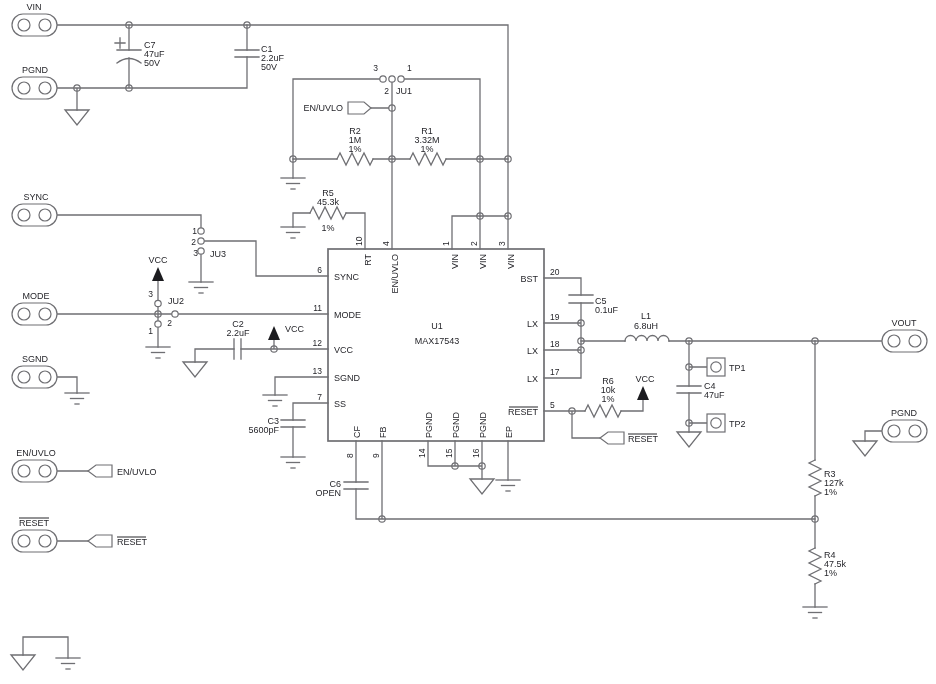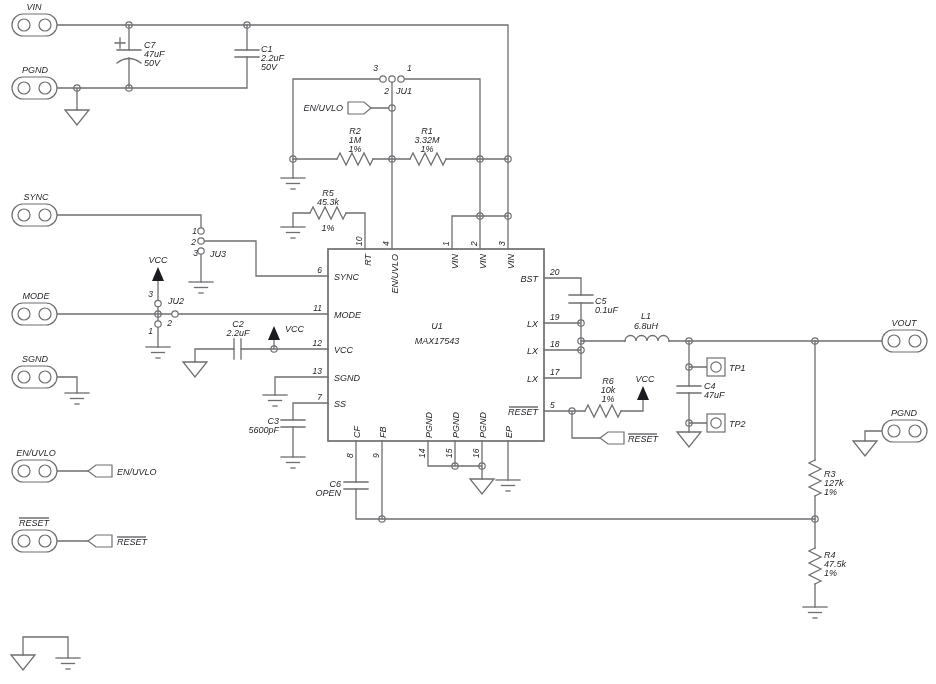--- a/index.html
+++ b/index.html
@@ -1,16 +1,16 @@
 <!DOCTYPE html>
 <html><head>
 <meta charset="utf-8">
 <style>
   html,body{margin:0;padding:0;background:#ffffff;}
-  #stage{position:relative;width:936px;height:684px;background:#ffffff;overflow:hidden;font-style:italic;}
+  #stage{position:relative;width:936px;height:684px;background:#ffffff;overflow:hidden;}
   svg text{font-family:"Liberation Sans","DejaVu Sans",sans-serif;font-size:9px;fill:#26262b;}
   svg text.s85{font-size:8.5px;}
   .w{stroke:#6f6f73;stroke-width:1.3;fill:none;stroke-linecap:square;}
   .ic{stroke:#6f6f73;stroke-width:1.7;fill:none;}
   .pad{stroke:#6f6f73;stroke-width:1.2;fill:#ffffff;}
   .jx{stroke:#6f6f73;stroke-width:1.2;fill:none;}
   .jpin{stroke:#6f6f73;stroke-width:1.2;fill:#ffffff;}
   .tag{stroke:#6f6f73;stroke-width:1.2;fill:#ffffff;}
   .arrow{fill:#1b1b1f;stroke:none;}
   .ovl{stroke:#26262b;stroke-width:1;}

